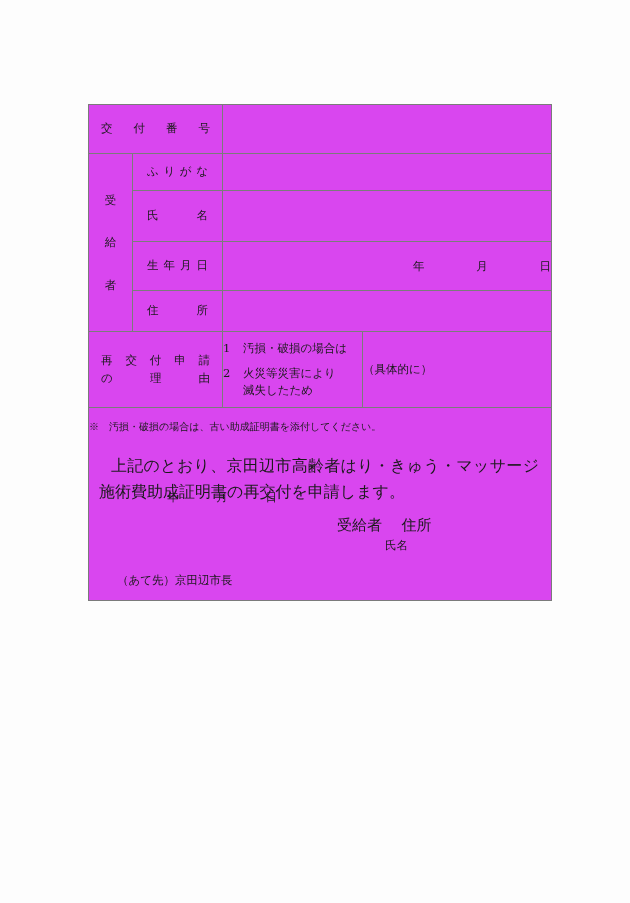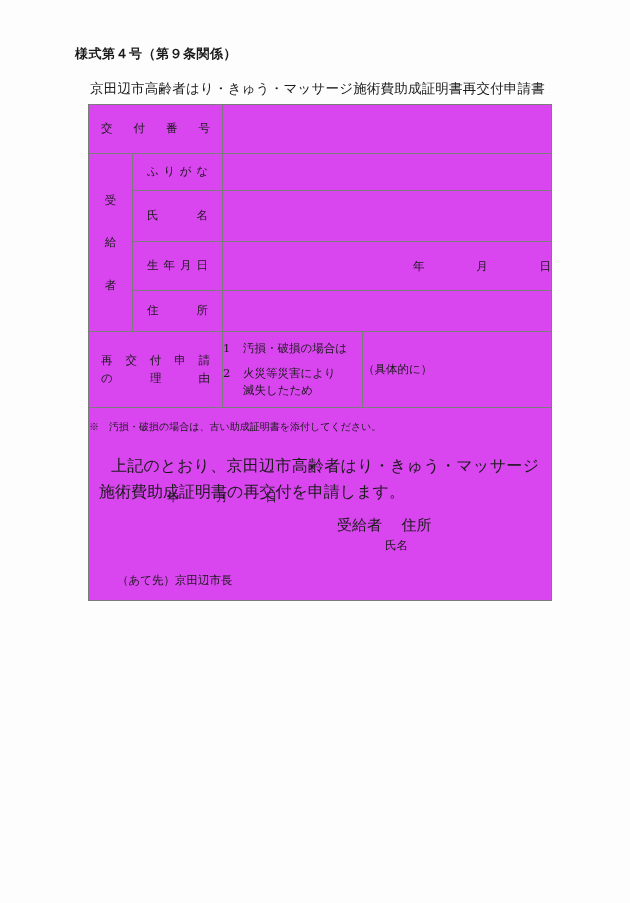--- a/index.html
+++ b/index.html
@@ -182,22 +182,20 @@
     top: 165px;
     font-size: 11.5px;
     white-space: nowrap;
   }
 </style>
 </head>
 <body>
 
 <div class="page">
 
-  <div class="form-no">様式第４号（第９条関係）</div>
-  <div class="doc-title">京田辺市高齢者はり・きゅう・マッサージ施術費助成証明書再交付申請書</div>
 
   <table class="form-table">
     <colgroup>
       <col class="c-recipient-col">
       <col class="c-field-col">
       <col class="c-reason-opt">
       <col>
     </colgroup>
 
     <tbody>

